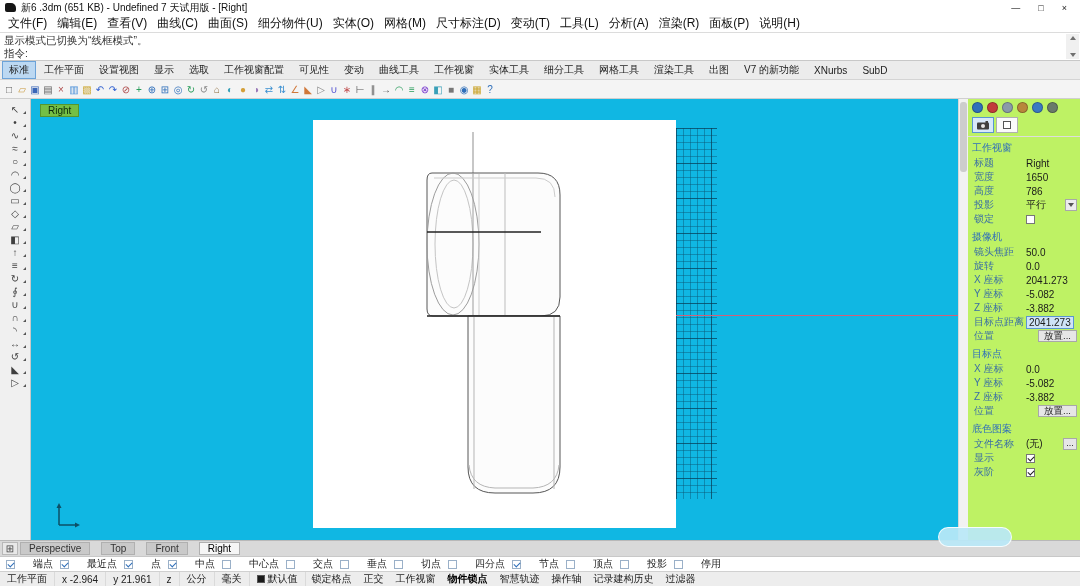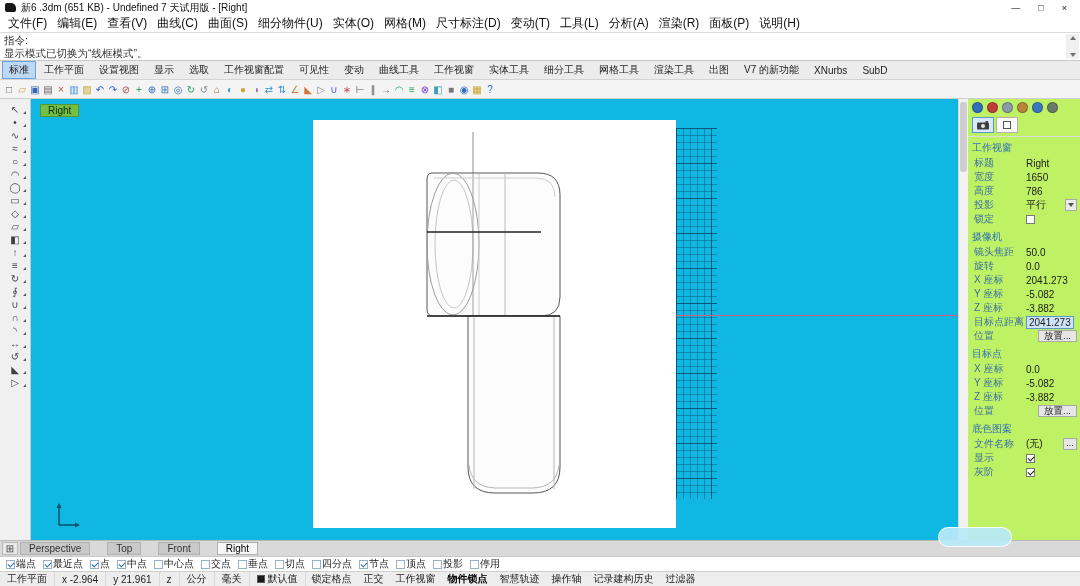--- a/index.html
+++ b/index.html
@@ -70,27 +70,27 @@
   .place-btn { margin-left:auto; border:1px solid #a8a8a8; background:#e6e6e6; padding:0 5px; height:12px; line-height:10px; font-size:9.5px; color:#222; }
   .mini-btn { margin-left:auto; width:14px; height:12px; border:1px solid #a8a8a8; background:#e6e6e6; font-size:9px; line-height:9px; text-align:center; color:#222; }
   .drop-btn { margin-left:auto; width:12px; height:12px; border:1px solid #a8a8a8; background:#ececec; display:flex; align-items:center; justify-content:center; }
   .tri-sm { width:0; height:0; border-left:3px solid transparent; border-right:3px solid transparent; border-top:4px solid #555; }
   .pcheck { width:9px; height:9px; border:1px solid #777; background:#fff; position:relative; }
   .pcheck.checked::after { content:""; position:absolute; left:1px; top:1.5px; width:5px; height:3px; border-left:1.4px solid #222; border-bottom:1.4px solid #222; transform:rotate(-45deg); }
 
   
   .vp-tabs { flex:0 0 16px; background:#d9d9d9; border-top:1px solid #b8b8b8; display:flex; align-items:center; padding:0 2px; gap:2px; font-size:10px; }
   .vp-layout-btn { width:16px; height:13px; display:flex; align-items:center; justify-content:center; font-size:10px; color:#444; background:#e8e8e8; border:1px solid #b8b8b8; }
-  .vp-tab-group { display:flex; gap:17px; align-items:center; height:100%; }
+  .vp-tab-group { display:flex; gap:11px; align-items:center; height:100%; }
   .vp-tab { padding:0 8px; height:13px; line-height:12px; background:#c9c9c9; border:1px solid #b0b0b0; color:#333; white-space:nowrap; }
   .vp-tab.active { background:#f6f6f6; color:#000; }
 
   
   .osnap { flex:0 0 15px; background:#fff; border-top:1px solid #c8c8c8; display:flex; align-items:center; gap:7px; padding:0 6px; font-size:10px; color:#222; }
-  .os-item { display:flex; align-items:center; gap:1px; white-space:nowrap;font-family:Liberation Mono, monospace; }
+  .os-item { display:flex; align-items:center; gap:18px; white-space:nowrap;font-family:Liberation Mono, monospace; }
   .os-cb { width:9px; height:9px; border:1px solid #9ab0c8; background:#fff; position:relative; }
   .os-item.checked .os-cb::after { content:""; position:absolute; left:1px; top:1.5px; width:5px; height:3px; border-left:1.4px solid #2f6fba; border-bottom:1.4px solid #2f6fba; transform:rotate(-45deg); }
 
   
   .statusbar { flex:0 0 14px; background:#ededed; border-top:1px solid #d0d0d0; display:flex; align-items:center; font-size:10px; color:#222; }
   .seg { padding:0 7px; height:100%; display:flex; align-items:center; border-right:1px solid #dadada; white-space:nowrap; }
   .chip { width:8px; height:8px; margin-right:3px; border:1px solid #555; background:#1a1a1a; }
   .toggle { padding:0 6px; white-space:nowrap;font-family:Liberation Serif, serif; }
   .toggle.active { font-weight:bold; color:#000; }
 
@@ -124,22 +124,22 @@
       <span class="menu-item">尺寸标注(D)</span>
       <span class="menu-item">变动(T)</span>
       <span class="menu-item">工具(L)</span>
       <span class="menu-item">分析(A)</span>
       <span class="menu-item">渲染(R)</span>
       <span class="menu-item">面板(P)</span>
       <span class="menu-item">说明(H)</span>
     </div>
 
   <div class="command">
+    <div class="cmd-line">显示模式已切换为“线框模式”。</div>
     <div class="cmd-line">指令:</div>
-    <div class="cmd-line">显示模式已切换为“线框模式”。</div>
     <div class="cmd-scroll">
       <span class="tri-up"></span>
       <span class="tri-down"></span>
     </div>
   </div>
 
   <div class="tabbar">
 
   <span class="tab active">标准</span>
       <span class="tab">工作平面</span>

